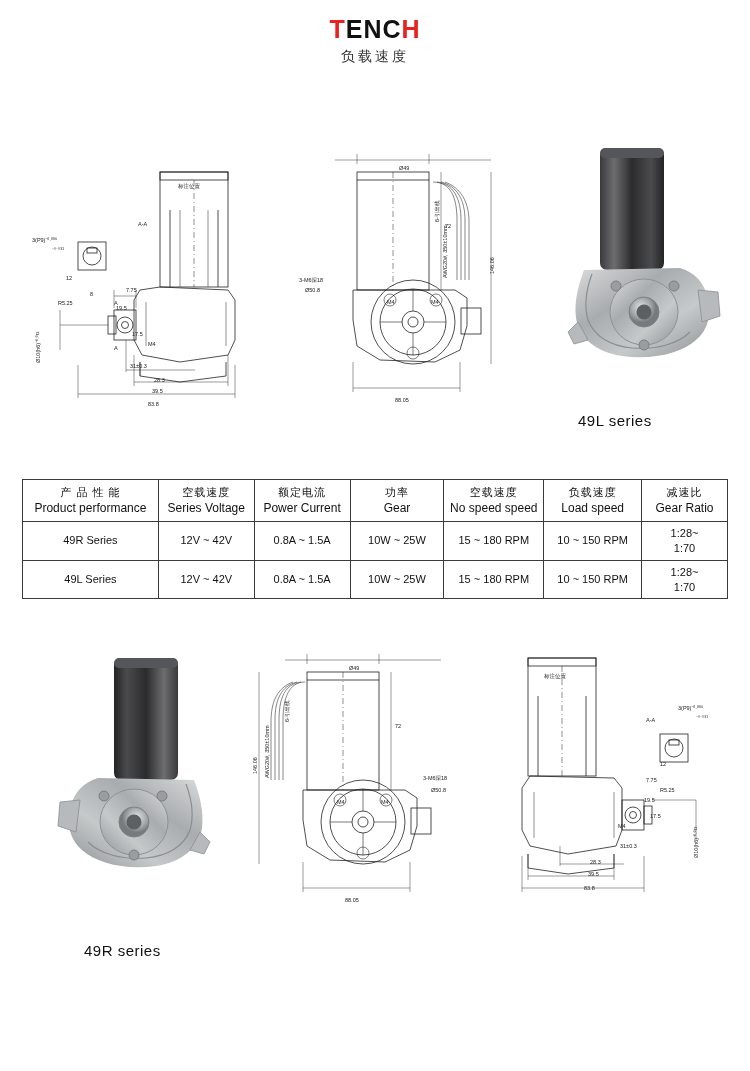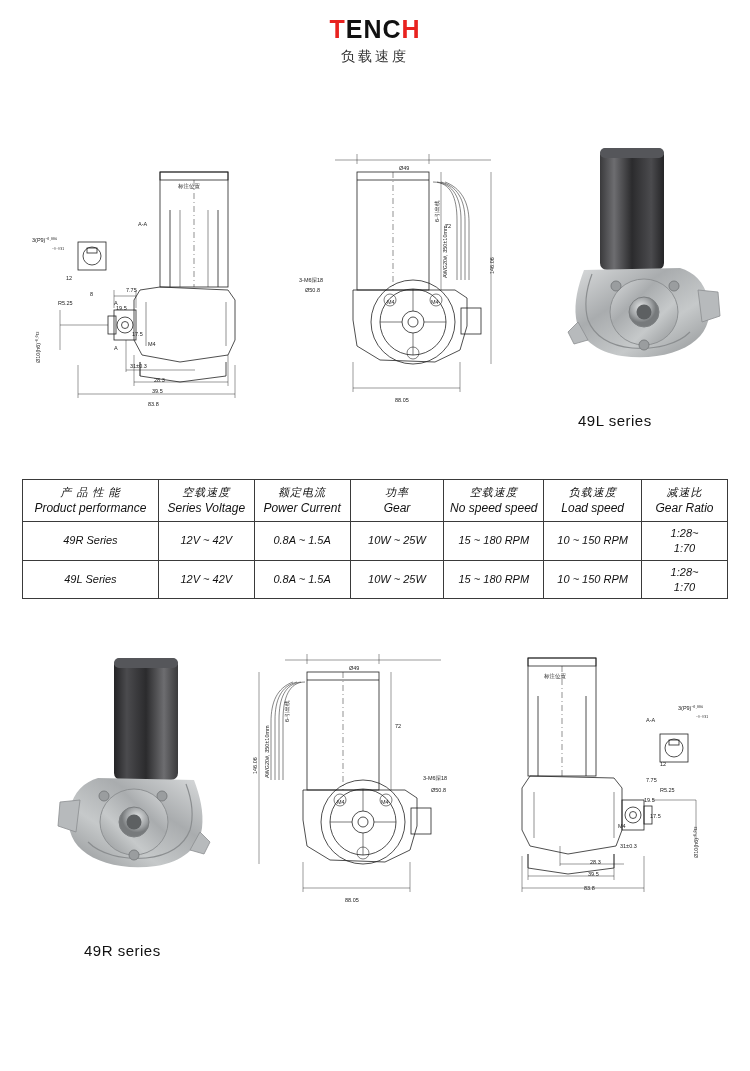--- a/index.html
+++ b/index.html
@@ -63,21 +63,20 @@
     font-size: 11px;
     color: #111;
   }
   .spec-table th, .spec-table td {
     border: 1px solid #3a3a3a;
     text-align: center;
     vertical-align: middle;
     padding: 4px 2px;
     line-height: 1.35;
     font-weight: normal;
-    font-style: italic;
   }
   .spec-table thead th { height: 42px; }
   .spec-table tbody td { height: 34px; }
   .th-cn { display: block; font-size: 11px; letter-spacing: 1px; }
   .th-en { display: block; font-size: 12px; }
   .ratio { line-height: 1.15; }
 </style>
 </head>
 <body>
 

